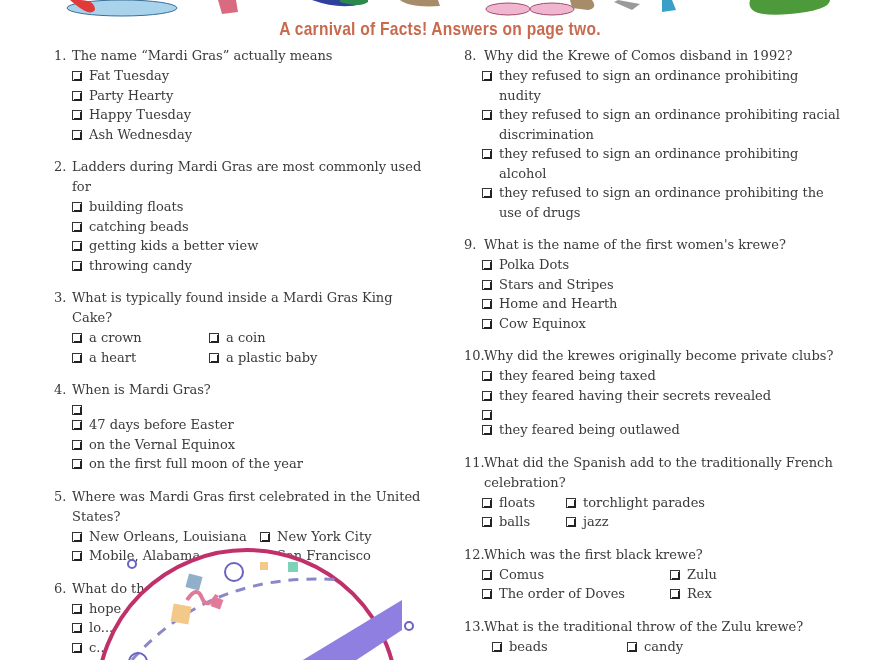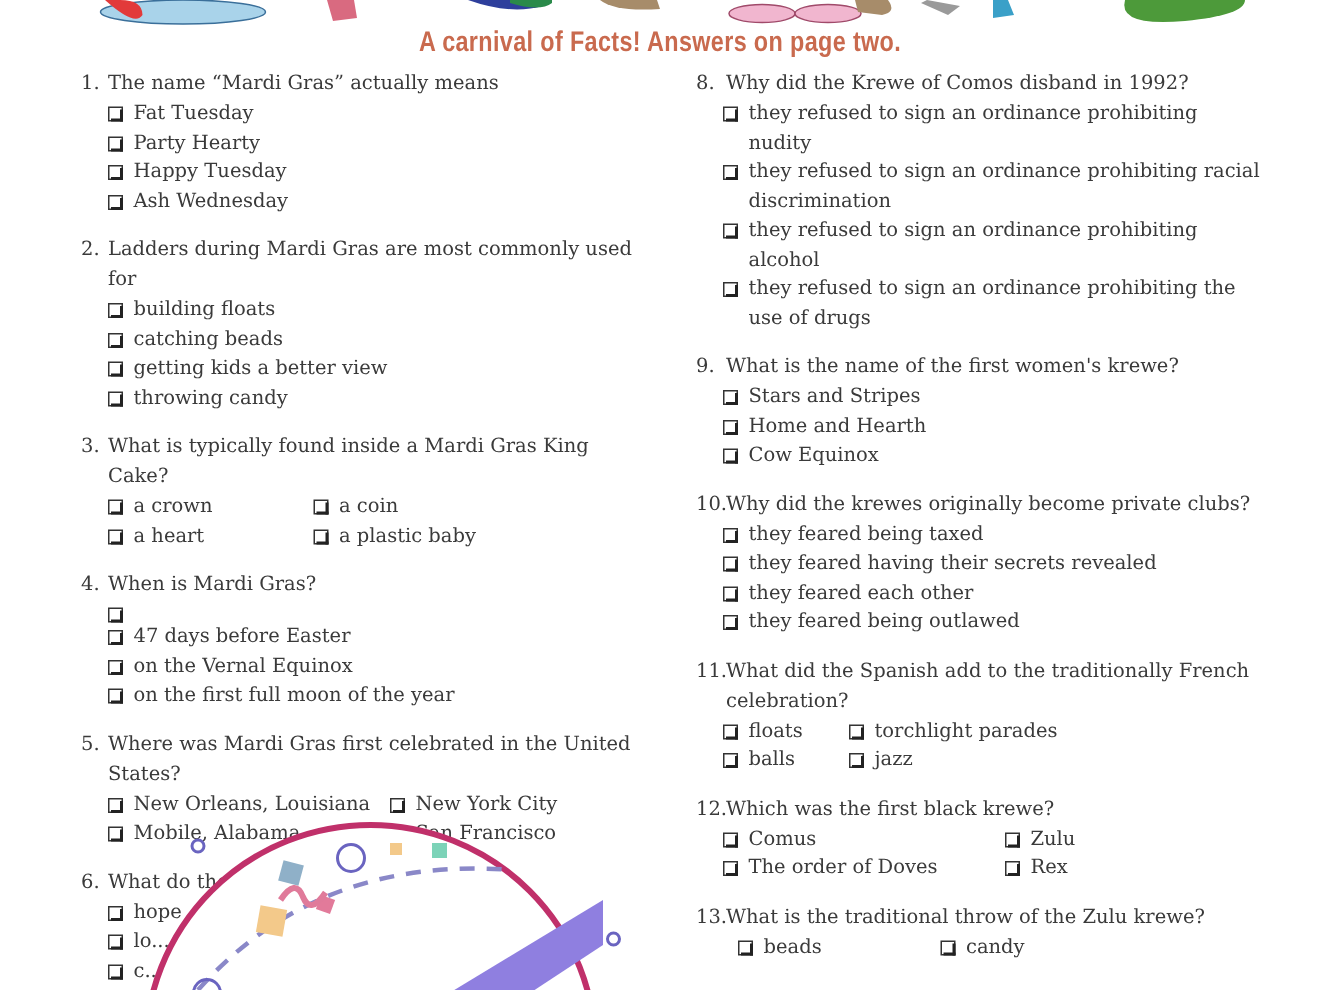--- a/index.html
+++ b/index.html
@@ -212,20 +212,24 @@
       </div>
     </div>
     <div class="q">
       <div class="q-text">
         <span class="q-num">9.</span>
         <span class="q-body">What is the name of the first women's krewe?</span>
       </div>
       <div class="opts">
         <div class="opt">
           <span class="box"></span>
+          <span>Polka Dots</span>
+        </div>
+        <div class="opt">
+          <span class="box"></span>
           <span>Stars and Stripes</span>
         </div>
         <div class="opt">
           <span class="box"></span>
           <span>Home and Hearth</span>
         </div>
         <div class="opt">
           <span class="box"></span>
           <span>Cow Equinox</span>
         </div>
@@ -240,21 +244,20 @@
         <div class="opt">
           <span class="box"></span>
           <span>they feared being taxed</span>
         </div>
         <div class="opt">
           <span class="box"></span>
           <span>they feared having their secrets revealed</span>
         </div>
         <div class="opt">
           <span class="box"></span>
-          <span>they feared each other</span>
         </div>
         <div class="opt">
           <span class="box"></span>
           <span>they feared being outlawed</span>
         </div>
       </div>
     </div>
     <div class="q">
       <div class="q-text">
         <span class="q-num">11.</span>

